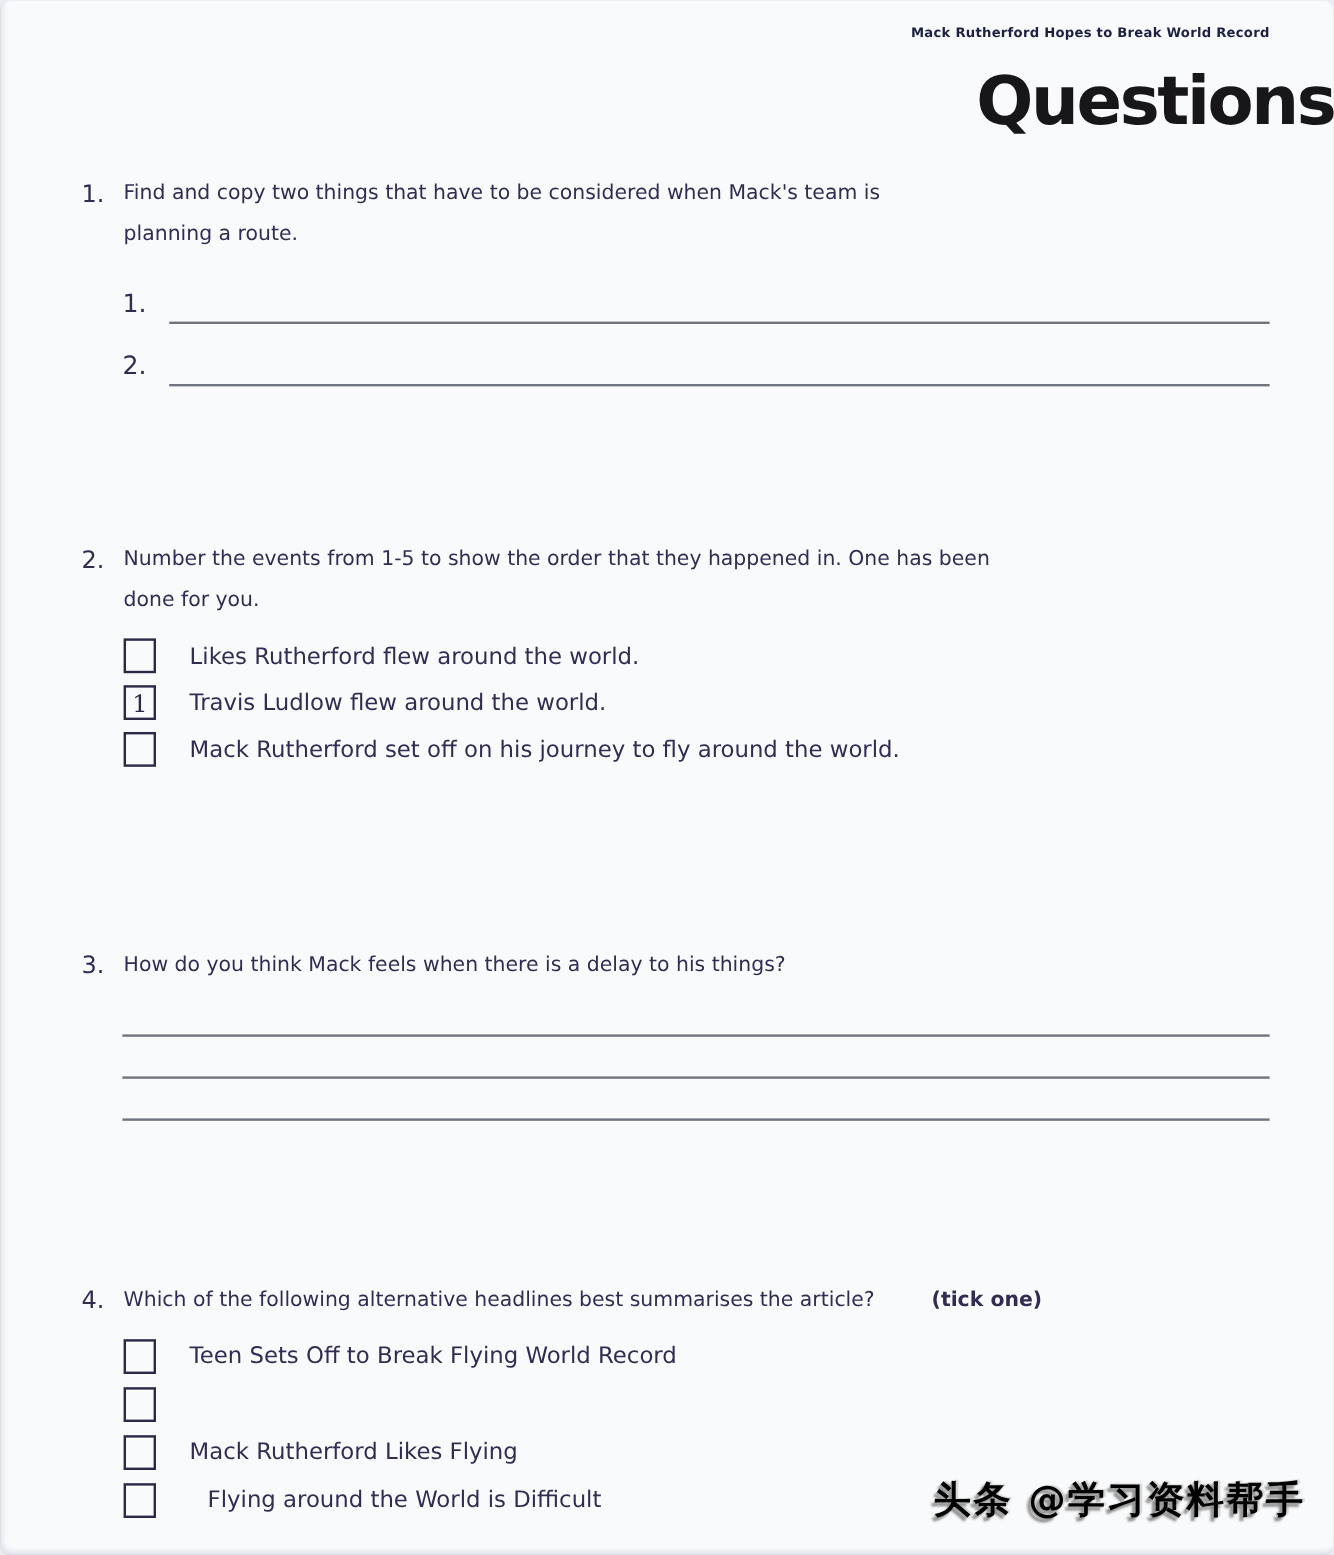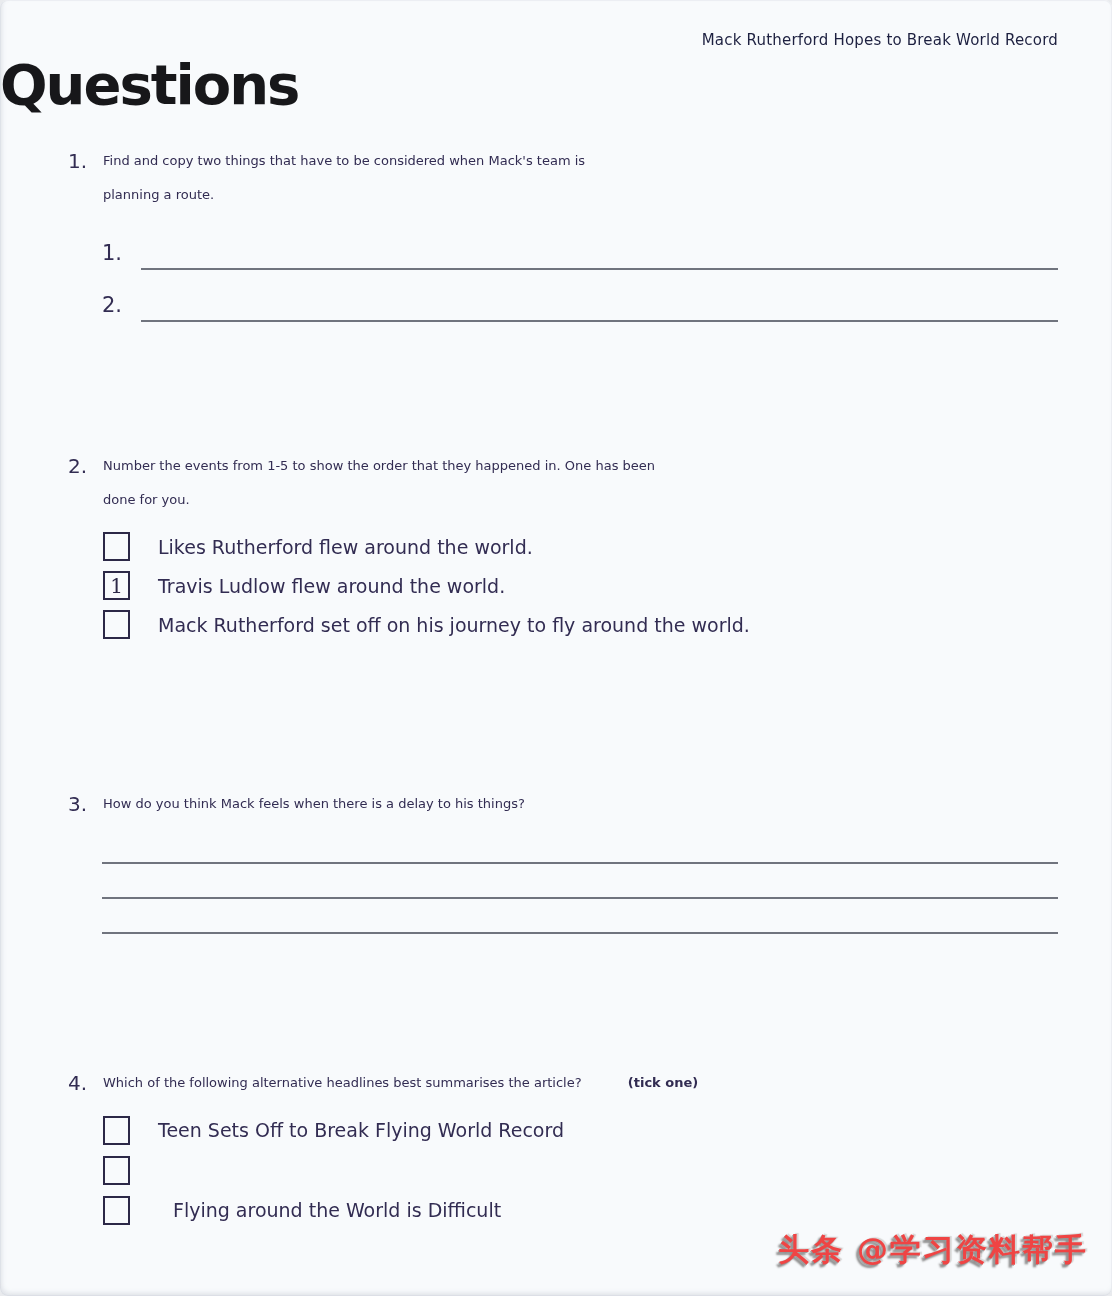--- a/index.html
+++ b/index.html
@@ -8,36 +8,36 @@
     width:1112px; height:1296px;
     margin:0 auto;
     background:#f8fafc;
     font-family:"DejaVu Sans","Liberation Sans",sans-serif;
     color:#322c52;
     border-radius:8px;
     box-shadow: inset 2px -3px 4px rgba(170,176,188,0.30), inset 0 0 0 1px #eef0f4;
     overflow:hidden;
   }
   .doc-header {
-    position:absolute; top:31px; right:54px;
-    font-size:15px; font-weight:normal; color:#1d2040;
+    position:absolute; top:21px; right:54px;
+    font-size:11px; font-weight:bold; color:#1d2040;
     letter-spacing:0.2px;
   }
   .page-title {
     position:absolute; top:52px; left:0; width:100%;
-    text-align:left;
+    text-align:right;
     font-size:56px; font-weight:bold; letter-spacing:-2px;
     color:#17171a;
   }
   .question { position:absolute; left:68px; display:flex; }
   .q-number {
     width:35px; flex:0 0 35px;
     font-size:20px; line-height:34px;
   }
-  .q-text { font-size:13px; line-height:34px; }
+  .q-text { font-size:17px; line-height:34px; }
   .q-text .bold { font-weight:bold;margin-left:42px; }
 
   .answer-row {
     position:absolute; left:102px;
     display:flex; align-items:flex-end;
     height:30px;
   }
   .answer-row .ans-label {
     font-size:21px; padding-bottom:5px; margin-right:21px; width:18px;
   }
@@ -62,21 +62,21 @@
 
   .lines-block { position:absolute; left:102px; }
   .blank-line {
     width:956px; height:33px;
     border-bottom:2px solid #70747e;
   }
 
   .watermark {
     position:absolute; top:1229px; right:24px;
     font-size:31px; font-weight:bold; letter-spacing:2px;
-    color:#ef4444;
+    color:#000000;
     text-shadow:-3px 3px 2px #8f8f8f, 2px -1px 1px #d6d6d6, -1px 1px 0 #a8a8a8;
     white-space:nowrap;
   }
 </style>
 </head>
 <body>
 
 <div class="page">
 
   <div class="doc-header">Mack Rutherford Hopes to Break World Record</div>
@@ -143,20 +143,24 @@
   </div>
 
   <div class="checklist" style="top:1110px;">
     <div class="check-row" style="height:40px;">
       <div class="checkbox"></div>
       <div class="check-label">Teen Sets Off to Break Flying World Record</div>
     </div>
     <div class="check-row" style="height:40px;">
       <div class="checkbox"></div>
     </div>
+    <div class="check-row" style="height:40px;">
+      <div class="checkbox"></div>
+      <div class="check-label">Mack Rutherford Likes Flying</div>
+    </div>
     <div class="check-row" style="height:40px;gap:15px;">
       <div class="checkbox"></div>
       <div class="check-label">Flying around the World is Difficult</div>
     </div>
   </div>
 
   <div class="watermark">头条 @学习资料帮手</div>
 
 </div>
 

